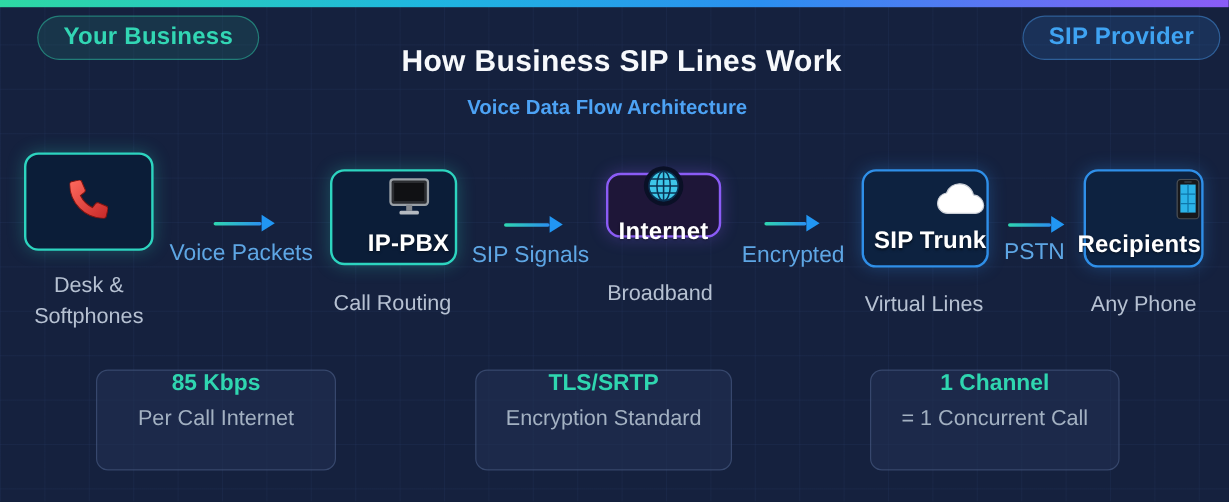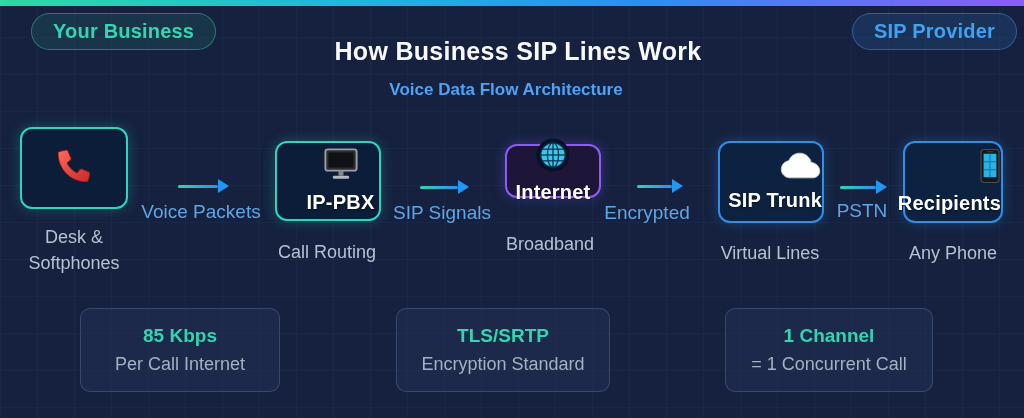--- a/index.html
+++ b/index.html
@@ -90,21 +90,21 @@
     border-bottom: 7px solid transparent;
     border-left: 11px solid #2196f3;
   }
   .flow-label {
     position: absolute; text-align: center;
     color: #5ea6e4; font-size: 19px;
   }
 
   .stat {
     position: absolute; top: 308px; height: 84px;
-    display: flex; flex-direction: column; align-items: center; justify-content: center;
+    display: flex; flex-direction: column; align-items: center; 
     gap: 7px; border-radius: 10px;
     background: rgba(34, 50, 84, 0.55);
     border: 1px solid rgba(105, 130, 175, 0.35);
   }
   .stat .value { color: #2fd6b0; font-size: 19px; font-weight: bold; }
   .stat .slabel { color: #a3b1c2; font-size: 18px; }
 
   .icon { display: block; }
 </style>
 </head>
@@ -174,21 +174,21 @@
           <line x1="11.5" y1="43" x2="52.5" y2="43"></line>
         </g>
       </svg>
     </span>
     <span class="nlabel">Internet</span>
   </div>
   <div class="sublabel" style="left:465px; top:231px; width:170px;">Broadband</div>
 
   <div class="flow-line" style="left:637px; top:185px; width:35px;"></div>
   <div class="flow-head" style="left:672px; top:179px;"></div>
-  <div class="flow-label" style="left:577px; top:202px; width:140px;">Encrypted</div>
+  <div class="flow-label" style="left:591px; top:202px; width:140px;">Encrypted</div>
 
   <div class="node blue" style="left:718px; top:141px; width:106px; height:82px;">
     <span class="icon">
       <svg width="42" height="28" viewBox="0 0 64 42">
         <path fill="#ffffff" stroke="#c9ced6" stroke-width="1.5" d="M50 39H15c-7.2 0-13-5.8-13-13 0-6.6 5-12 11.4-12.9C16 6 22.5 1.5 30 1.5c8.6 0 15.8 6 17.6 14.1C54.9 16.3 60.5 22 60.5 29c0 5.5-4.7 10-10.5 10z"></path>
       </svg>
     </span>
     <span class="nlabel">SIP Trunk</span>
   </div>
   <div class="sublabel" style="left:685px; top:240px; width:170px;">Virtual Lines</div>

